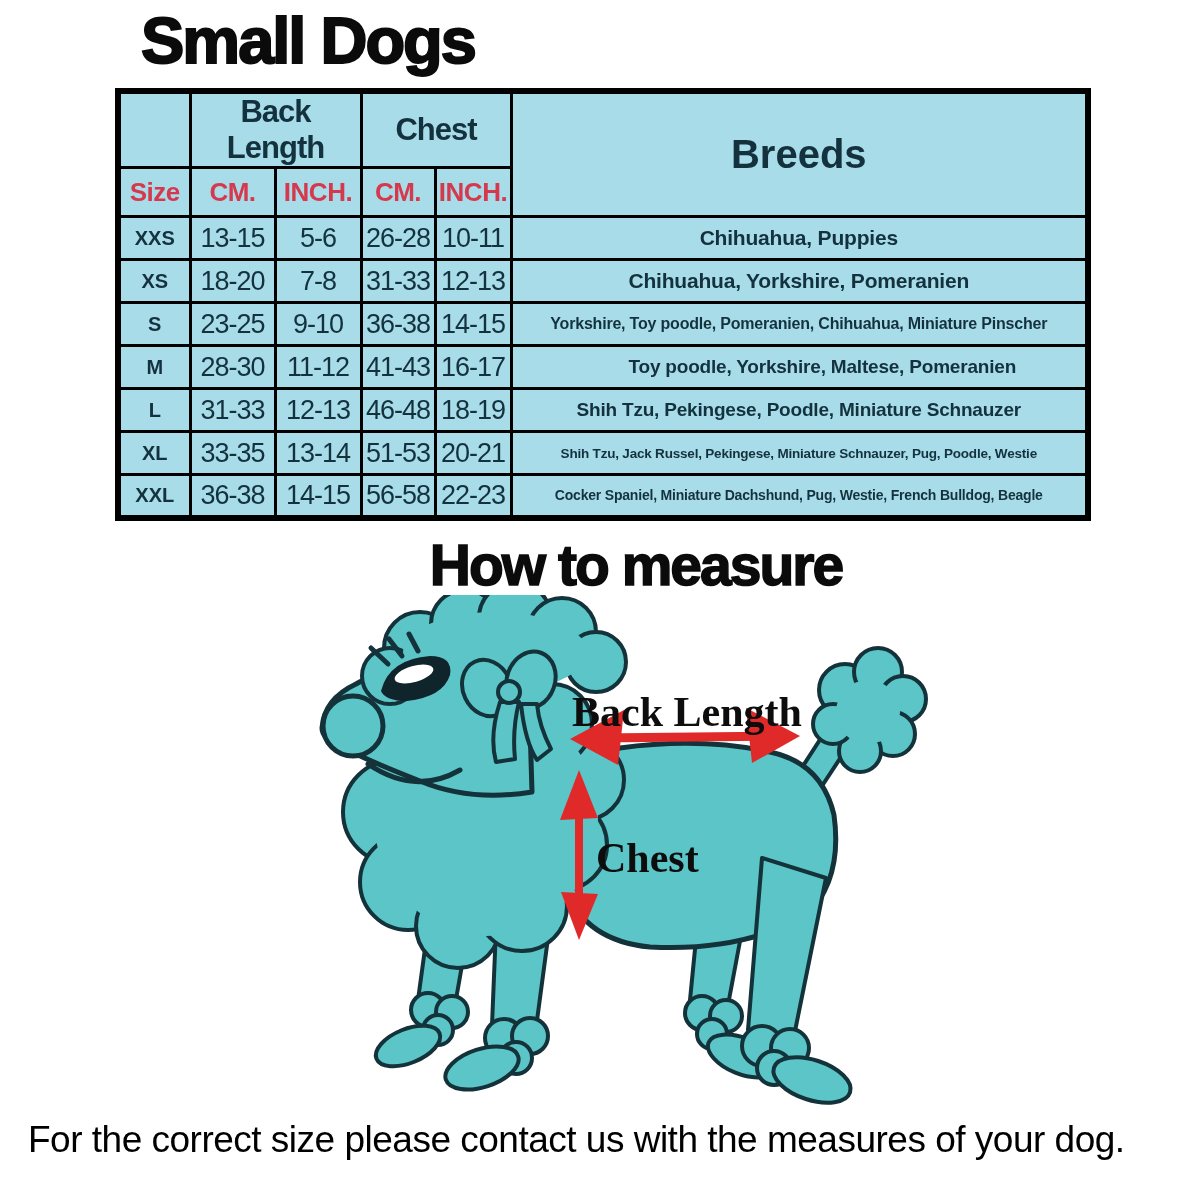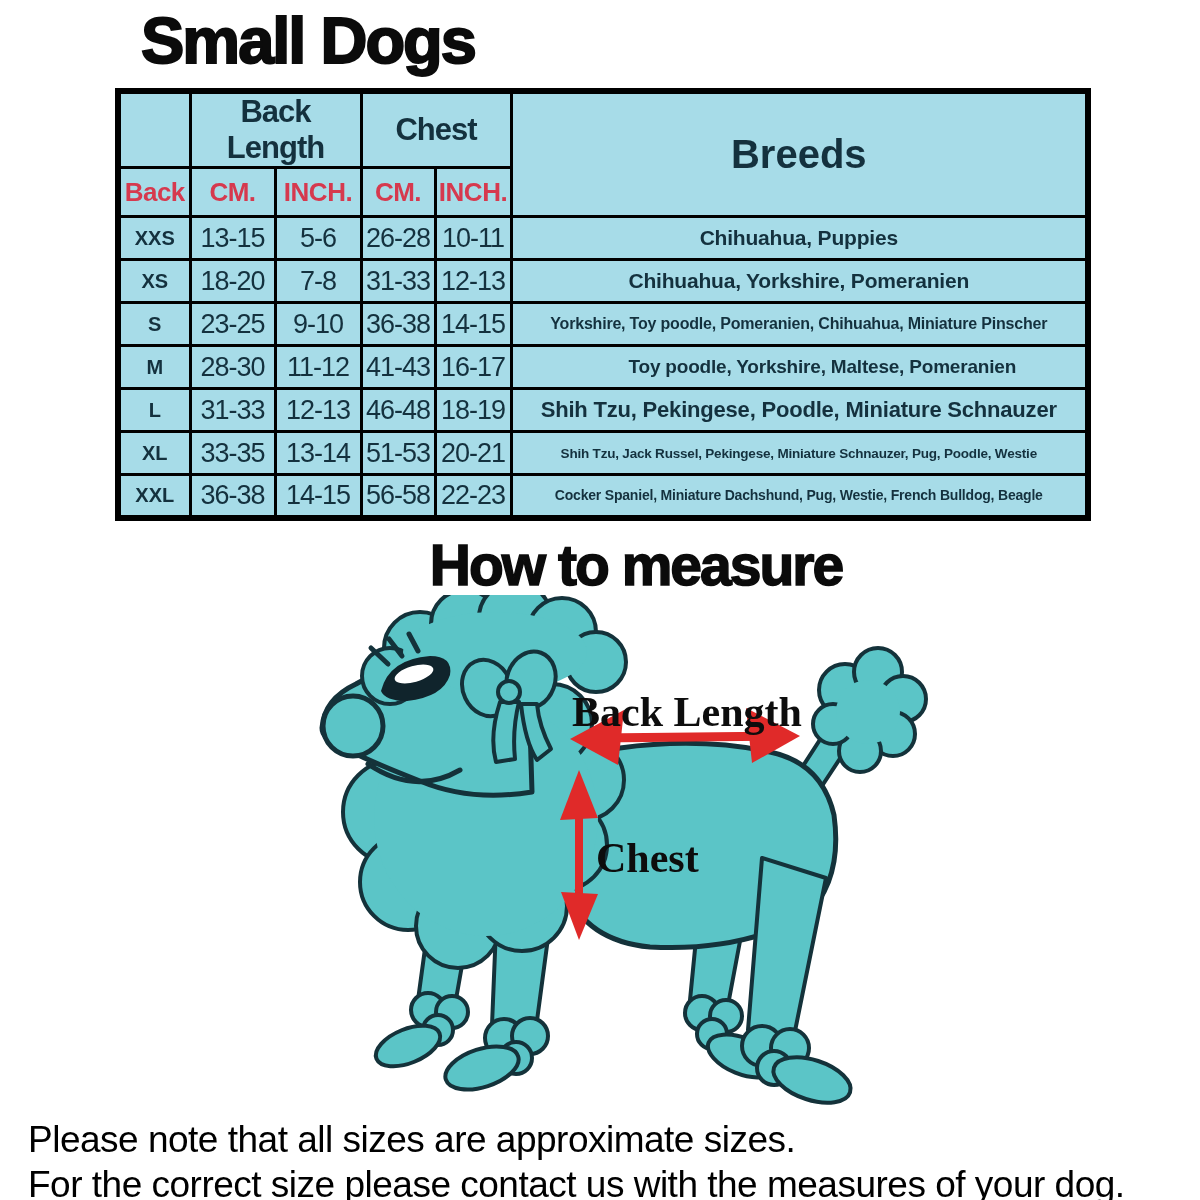--- a/index.html
+++ b/index.html
@@ -37,21 +37,21 @@
   .size-cell { font-size:20px; font-weight:700; }
   .num-cell  { font-size:27px; font-weight:400; letter-spacing:-1px; }
   .breeds-cell {
     text-align:left; padding-left:8px; font-weight:700;
     white-space:nowrap; letter-spacing:-0.2px;
   }
   tbody tr:nth-child(1) .breeds-cell { font-size:21px; }
   tbody tr:nth-child(2) .breeds-cell { font-size:21px; }
   tbody tr:nth-child(3) .breeds-cell { font-size:16px; }
   tbody tr:nth-child(4) .breeds-cell { font-size:19px;padding-left:47px; }
-  tbody tr:nth-child(5) .breeds-cell { font-size:22px; }
+  tbody tr:nth-child(5) .breeds-cell { font-size:19px; }
   tbody tr:nth-child(6) .breeds-cell { font-size:13.5px; }
   tbody tr:nth-child(7) .breeds-cell { font-size:14px; }
 
   
   .measure-heading {
     position:absolute; top:532px; left:0; width:1200px;
     box-sizing:border-box; padding-left:72px;
     text-align:center; font-size:57px; font-weight:700;
     letter-spacing:-2px; color:#0b0b0b; -webkit-text-stroke:1.5px #0b0b0b;
   }
@@ -91,21 +91,21 @@
       <col style="width:577px">
   </colgroup>
   <thead>
     <tr class="hdr-group">
       <th></th>
       <th colspan="2" class="group-h">Back Length</th>
       <th colspan="2" class="group-h">Chest</th>
       <th rowspan="2" class="breeds-h">Breeds</th>
     </tr>
     <tr class="hdr-sub">
-      <th class="sub-h">Back</th>
+      <th class="sub-h">Size</th>
       <th class="sub-h">CM.</th>
       <th class="sub-h">INCH.</th>
       <th class="sub-h">CM.</th>
       <th class="sub-h">INCH.</th>
     </tr>
   </thead>
   <tbody>
     <tr>
       <td class="size-cell">XXS</td>
       <td class="num-cell">13-15</td>
@@ -268,15 +268,14 @@
 
   <g>
     <line class="arrow-shaft" x1="579" y1="800" x2="579" y2="910" stroke-width="8"></line>
     <polygon class="arrow" points="579,770 560,820 598,818"></polygon>
     <polygon class="arrow" points="579,940 561,892 598,894"></polygon>
   </g>
   <text class="arrow-label" x="596" y="872" text-anchor="start">Chest</text>
 </svg>
 
 <div class="notes">
-  <div>Please note that all sizes are approximate sizes.</div>
   <div>For the correct size please contact us with the measures of your dog.</div>
 </div>
 
 </body></html>

